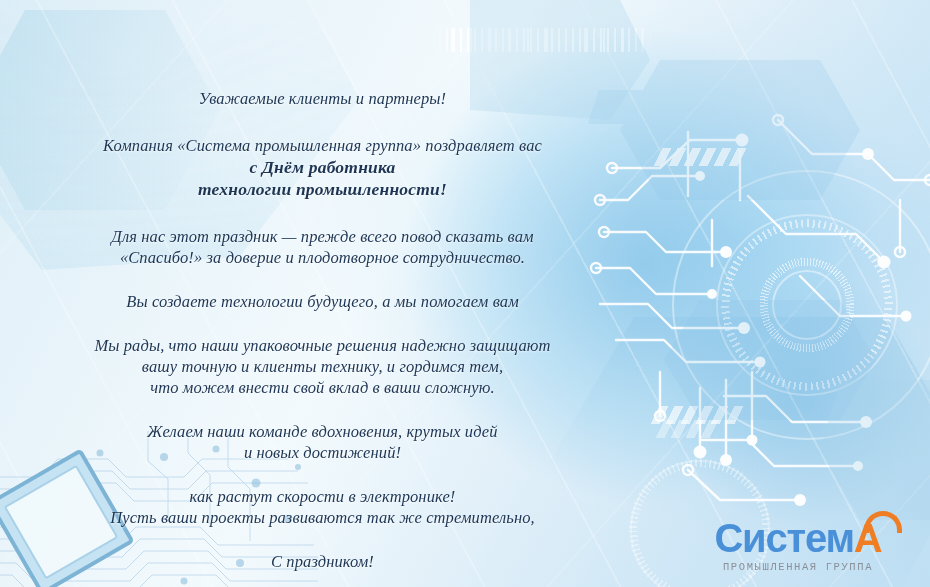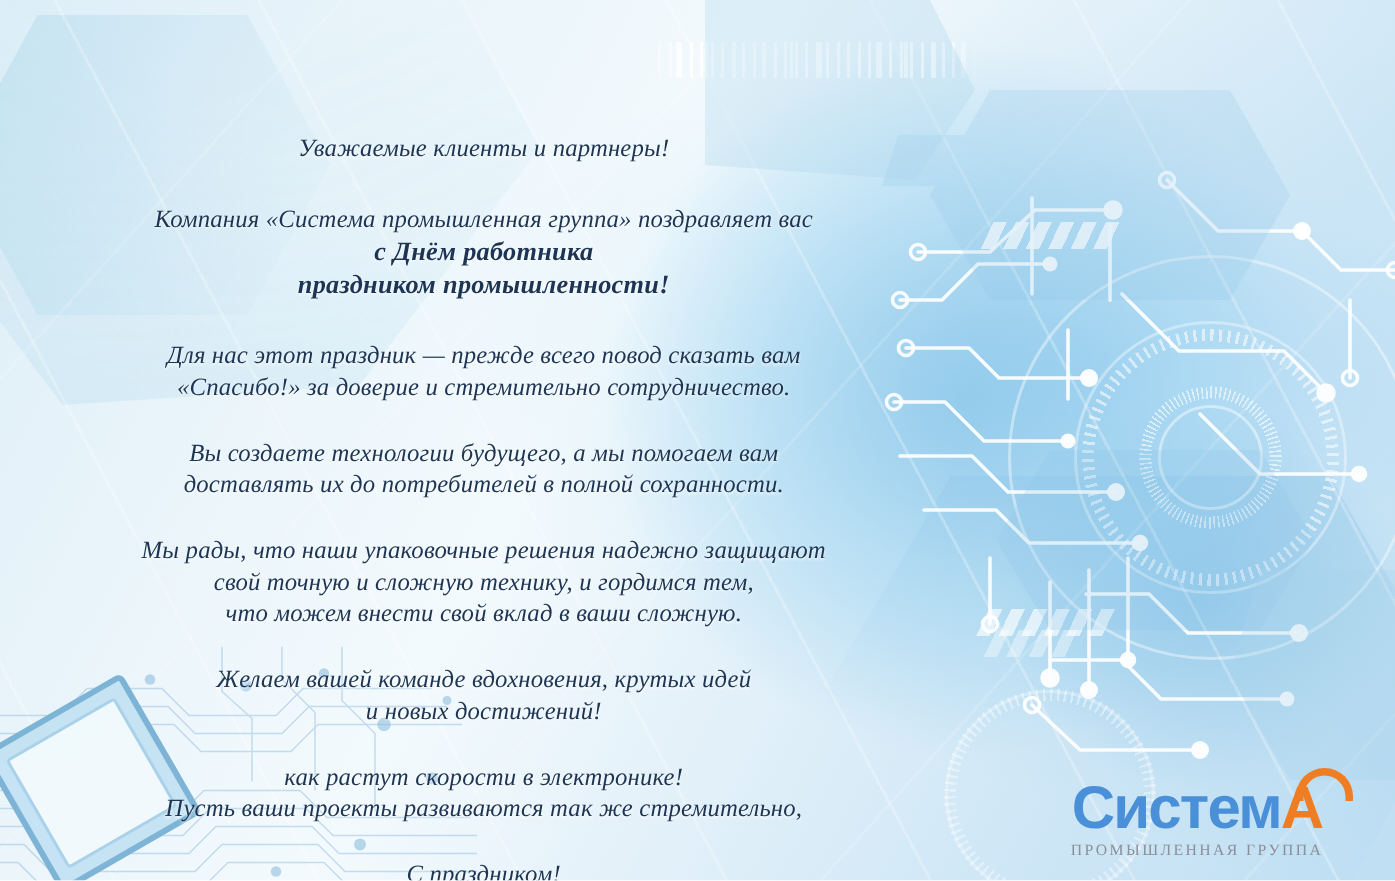--- a/index.html
+++ b/index.html
@@ -157,21 +157,21 @@
   .logo-word .accent { color:#ef7d23; position:relative; }
   .logo-arc {
     position:absolute; right:4px; top:-5px;
     width:38px; height:22px;
     border:5px solid #ef7d23;
     border-bottom:none;
     border-radius:20px 20px 0 0;
   }
   .logo-sub {
     display:block;
-    font-family:Liberation Serif, serif;
+    font-family:Liberation Mono, monospace;
     font-size:10.5px;
     letter-spacing:1.6px;
     color:#8a9099;
     white-space:nowrap;
     margin-top:1px;
   }
 </style>
 </head>
 <body>
 
@@ -299,49 +299,48 @@
 
     <div class="para">
       <span class="line">Уважаемые клиенты и партнеры!</span>
     </div>
 
     <div class="spacer-lg"></div>
 
     <div class="para">
       <span class="line">Компания «Система промышленная группа»  поздравляет вас</span>
       <span class="line bold">с Днём работника</span>
-      <span class="line bold">праздником промышленности!</span>
+      <span class="line bold">технологии промышленности!</span>
     </div>
 
     <div class="spacer-lg"></div>
 
     <div class="para">
       <span class="line">Для нас этот праздник — прежде всего повод сказать вам</span>
-      <span class="line">«Спасибо!» за доверие и стремительно сотрудничество.</span>
+      <span class="line">«Спасибо!» за доверие и плодотворное сотрудничество.</span>
     </div>
 
     <div class="spacer-md"></div>
 
     <div class="para">
       <span class="line"> Вы создаете технологии будущего, а мы помогаем вам</span>
-      <span class="line">доставлять их до потребителей в полной сохранности.</span>
     </div>
 
     <div class="spacer-md"></div>
 
     <div class="para">
       <span class="line">Мы рады, что наши упаковочные решения надежно защищают</span>
-      <span class="line">свой точную и сложную технику, и гордимся тем,</span>
+      <span class="line">вашу точную и клиенты технику, и гордимся тем,</span>
       <span class="line">что можем внести свой вклад в ваши сложную.</span>
     </div>
 
     <div class="spacer-md"></div>
 
     <div class="para">
-      <span class="line">Желаем вашей команде вдохновения, крутых идей</span>
+      <span class="line">Желаем наши команде вдохновения, крутых идей</span>
       <span class="line">и новых достижений!</span>
     </div>
 
     <div class="spacer-md"></div>
 
     <div class="para">
       <span class="line">как растут скорости в электронике!</span>
       <span class="line">Пусть ваши проекты развиваются так же стремительно,</span>
     </div>
 

